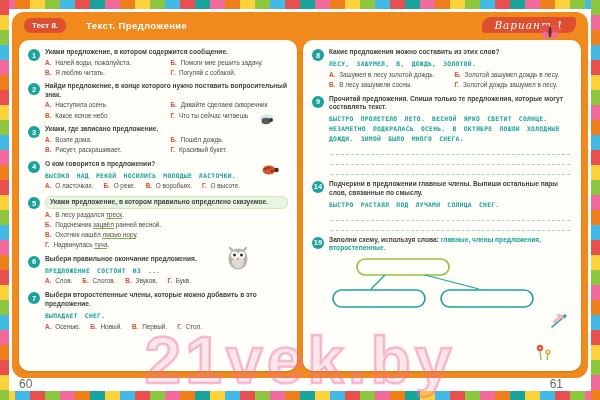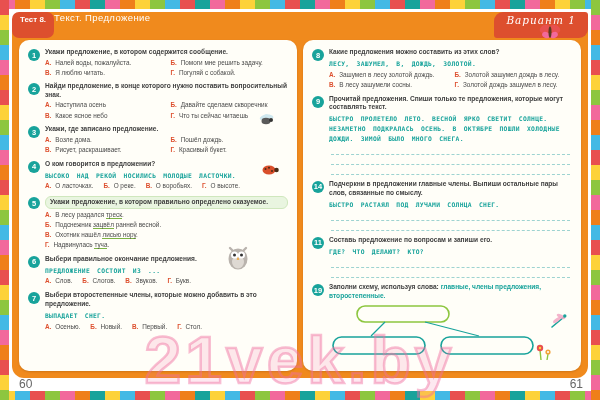--- a/index.html
+++ b/index.html
@@ -9,23 +9,23 @@
   
   .stripe{position:absolute;z-index:1}
   .stripe.top{left:0;top:0;right:0;height:9px;background:repeating-linear-gradient(90deg,#f2699c 0 15px,#ef7f1a 15px 30px,#fdd23a 30px 45px,#8dc63f 45px 60px,#43b9e5 60px 75px,#e8504f 75px 90px,#18a39b 90px 105px)}
   .stripe.bottom{left:0;bottom:0;right:0;height:9px;background:repeating-linear-gradient(90deg,#fdd23a 0 15px,#43b9e5 15px 30px,#e8504f 30px 45px,#8dc63f 45px 60px,#f2699c 60px 75px,#ef7f1a 75px 90px,#18a39b 90px 105px)}
   .stripe.left{left:0;top:0;bottom:0;width:9px;background:repeating-linear-gradient(180deg,#e8504f 0 15px,#fdd23a 15px 30px,#8dc63f 30px 45px,#43b9e5 45px 60px,#f2699c 60px 75px,#ef7f1a 75px 90px)}
   .stripe.right{right:0;top:0;bottom:0;width:9px;background:repeating-linear-gradient(180deg,#8dc63f 0 15px,#f2699c 15px 30px,#ef7f1a 30px 45px,#43b9e5 45px 60px,#e8504f 60px 75px,#fdd23a 75px 90px)}
 
   .page{position:absolute;inset:9px;background:#fff;z-index:2;border-radius:4px}
   .board{position:absolute;left:3px;right:3px;top:3px;bottom:13px;background:#f08a1d;border-radius:12px}
 
-  .header{display:flex;gap:0;height:26px;padding:0 0;position:relative;z-index:3}
+  .header{display:flex;align-items:center;gap:20px;height:26px;padding:0 12px;position:relative;z-index:3}
   .test-tab{background:#dd4f2e;color:#fff;font-weight:bold;font-size:8px;padding:3px 8px;border-radius:7px;white-space:nowrap}
-  .title{color:#fff;font-weight:normal;font-size:9.5px;letter-spacing:.4px}
+  .title{color:#fff;font-weight:bold;font-size:9.5px;letter-spacing:.4px}
   .variant{margin-left:auto;color:#fff;font-size:10.5px;font-style:italic;font-family:"DejaVu Serif",serif;background:#dd4f2e;padding:2px 12px;border-radius:9px 3px 9px 3px;letter-spacing:1px}
 
   .panel{position:absolute;top:28px;bottom:7px;width:278px;background:#fffef8;border-radius:10px;padding:8px 9px;overflow:hidden;box-shadow:0 1px 2px rgba(120,60,0,.25)}
   .panel.pleft{left:7px}
   .panel.pright{right:7px}
 
   .q{display:flex;gap:5px;margin-bottom:5px}
   .qnum{flex:0 0 auto;width:12px;height:12px;border-radius:50%;background:#18a39b;color:#fff;font-size:7.5px;font-weight:bold;display:flex;align-items:center;justify-content:center;margin-top:1px}
   .qbody{flex:1 1 auto;min-width:0}
   .qtext{font-size:6.6px;font-weight:bold;color:#3f3f3f;line-height:1.3}
@@ -34,21 +34,21 @@
   .sentence{font-family:"DejaVu Sans Mono",monospace;font-size:6.3px;font-weight:bold;color:#18a39b;letter-spacing:.3px;word-spacing:3px;margin:2.5px 0 1.5px 0;line-height:1.55}
   .opts{display:grid;grid-template-columns:1fr 1fr;column-gap:8px;row-gap:1.5px;font-size:6.4px;color:#4a4a4a;margin-top:2px;line-height:1.35}
   .opts.cols-1{grid-template-columns:1fr}
   .opts.cols-4{display:flex;flex-wrap:wrap;column-gap:10px;row-gap:1.5px}
   .letter{color:#dd4f2e;font-weight:bold;margin-right:2px}
   .u{border-bottom:1.5px solid #7cb342}
   .wline{height:10px;border-bottom:1.5px dashed #9ed3d1;margin:0 2px}
 
   .pagenum{position:absolute;bottom:0;font-size:12px;color:#666;z-index:3}
   .pagenum.pn-left{left:10px}
-  .pagenum.pn-right{right:8px}
+  .pagenum.pn-right{right:28px}
 
   .deco{position:absolute;z-index:6;pointer-events:none}
   .deco.butterfly{top:10px;right:26px}
   .deco.fly{top:100px;left:246px}
   .deco.bug{top:150px;left:248px}
   .deco.owl{top:233px;left:214px}
   .deco.dragonfly{top:300px;right:20px}
   .deco.flowers{bottom:12px;right:32px}
 
   #scheme-holder{display:none;margin-top:3px}
@@ -185,29 +185,20 @@
             <div class="wline"></div>
             <div class="wline"></div>
             <div class="wline"></div>
           </div>
         </div>
         <div class="q">
           <span class="qnum">14</span>
           <div class="qbody">
             <div class="qtext">Подчеркни в предложении главные члены. Выпиши остальные пары слов, связанные по смыслу.</div>
             <div class="sentence">БЫСТРО РАСТАЯЛ ПОД ЛУЧАМИ СОЛНЦА СНЕГ.</div>
-            <div class="wline"></div>
-            <div class="wline"></div>
-          </div>
-        </div>
-        <div class="q">
-          <span class="qnum">11</span>
-          <div class="qbody">
-            <div class="qtext">Составь предложение по вопросам и запиши его.</div>
-            <div class="sentence">ГДЕ? ЧТО ДЕЛАЮТ? КТО?</div>
             <div class="wline"></div>
             <div class="wline"></div>
           </div>
         </div>
         <div class="q">
           <span class="qnum">19</span>
           <div class="qbody">
             <div class="qtext">Заполни схему, используя слова: <span class="teal">главные, члены предложения, второстепенные.</span></div>
             <div id="scheme-holder" style="display: block;">
   <svg width="240" height="56" viewBox="0 0 240 56">

